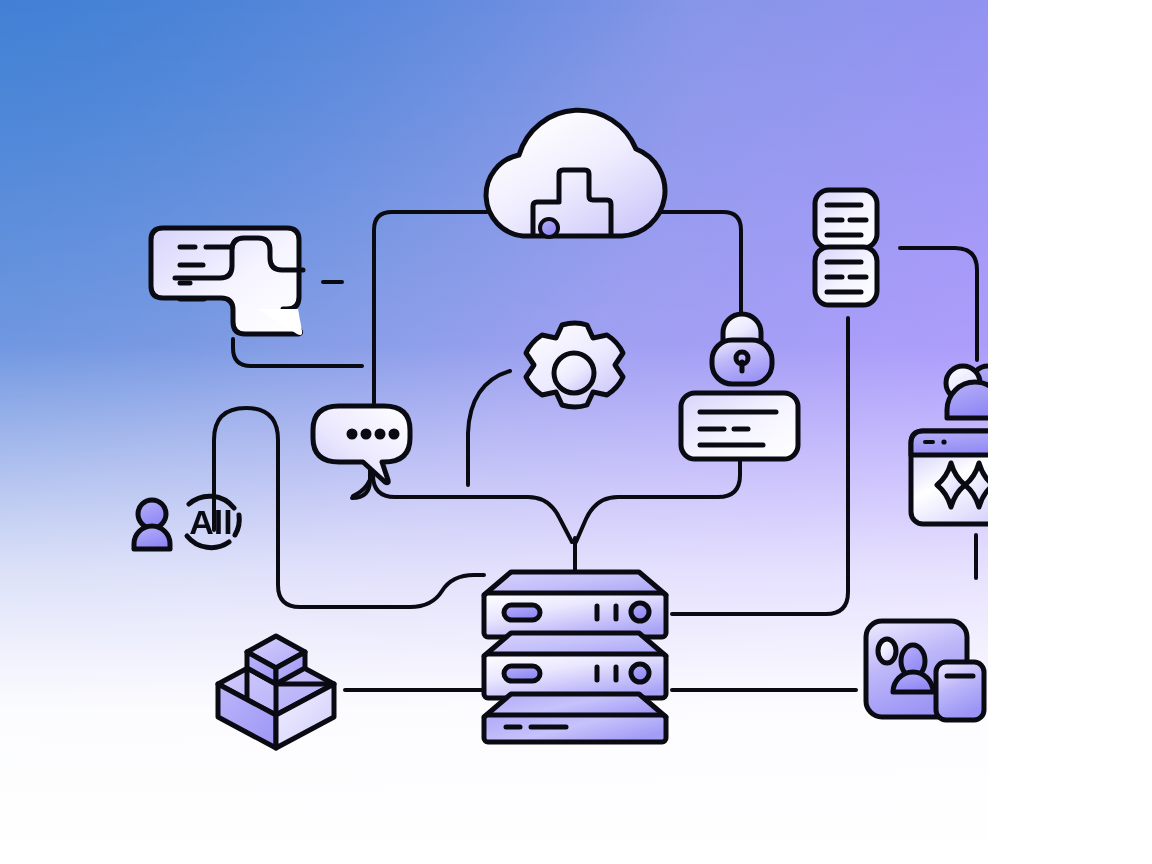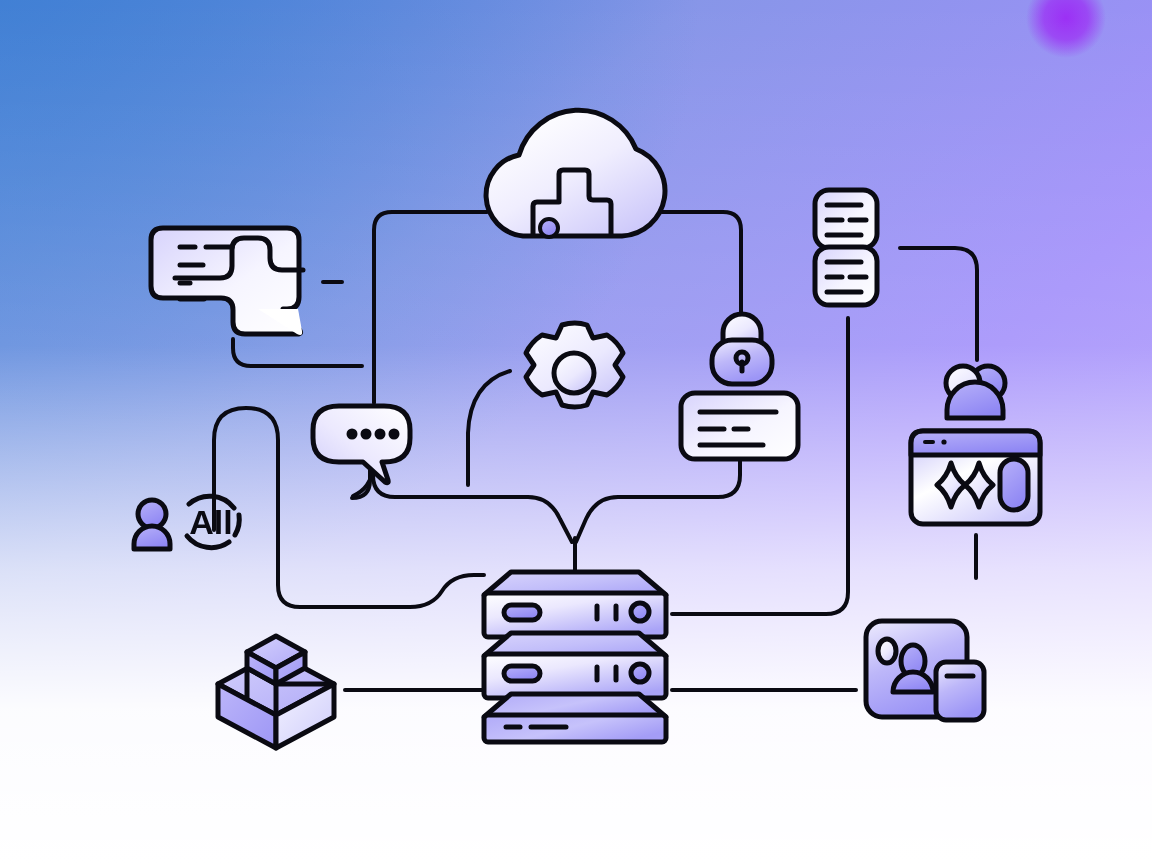--- a/index.html
+++ b/index.html
@@ -6,21 +6,21 @@
   html, body {
     margin: 0;
     padding: 0;
     background: #ffffff;
   }
   body {
     font-family: "Liberation Sans", sans-serif;
   }
   #stage {
     position: relative;
-    width: 1152px;
+    width: 988px;
     height: 864px;
     overflow: hidden;
   }
   #stage svg {
     display: block;
     width: 1152px;
     height: 864px;
   }
 </style>
 </head>

